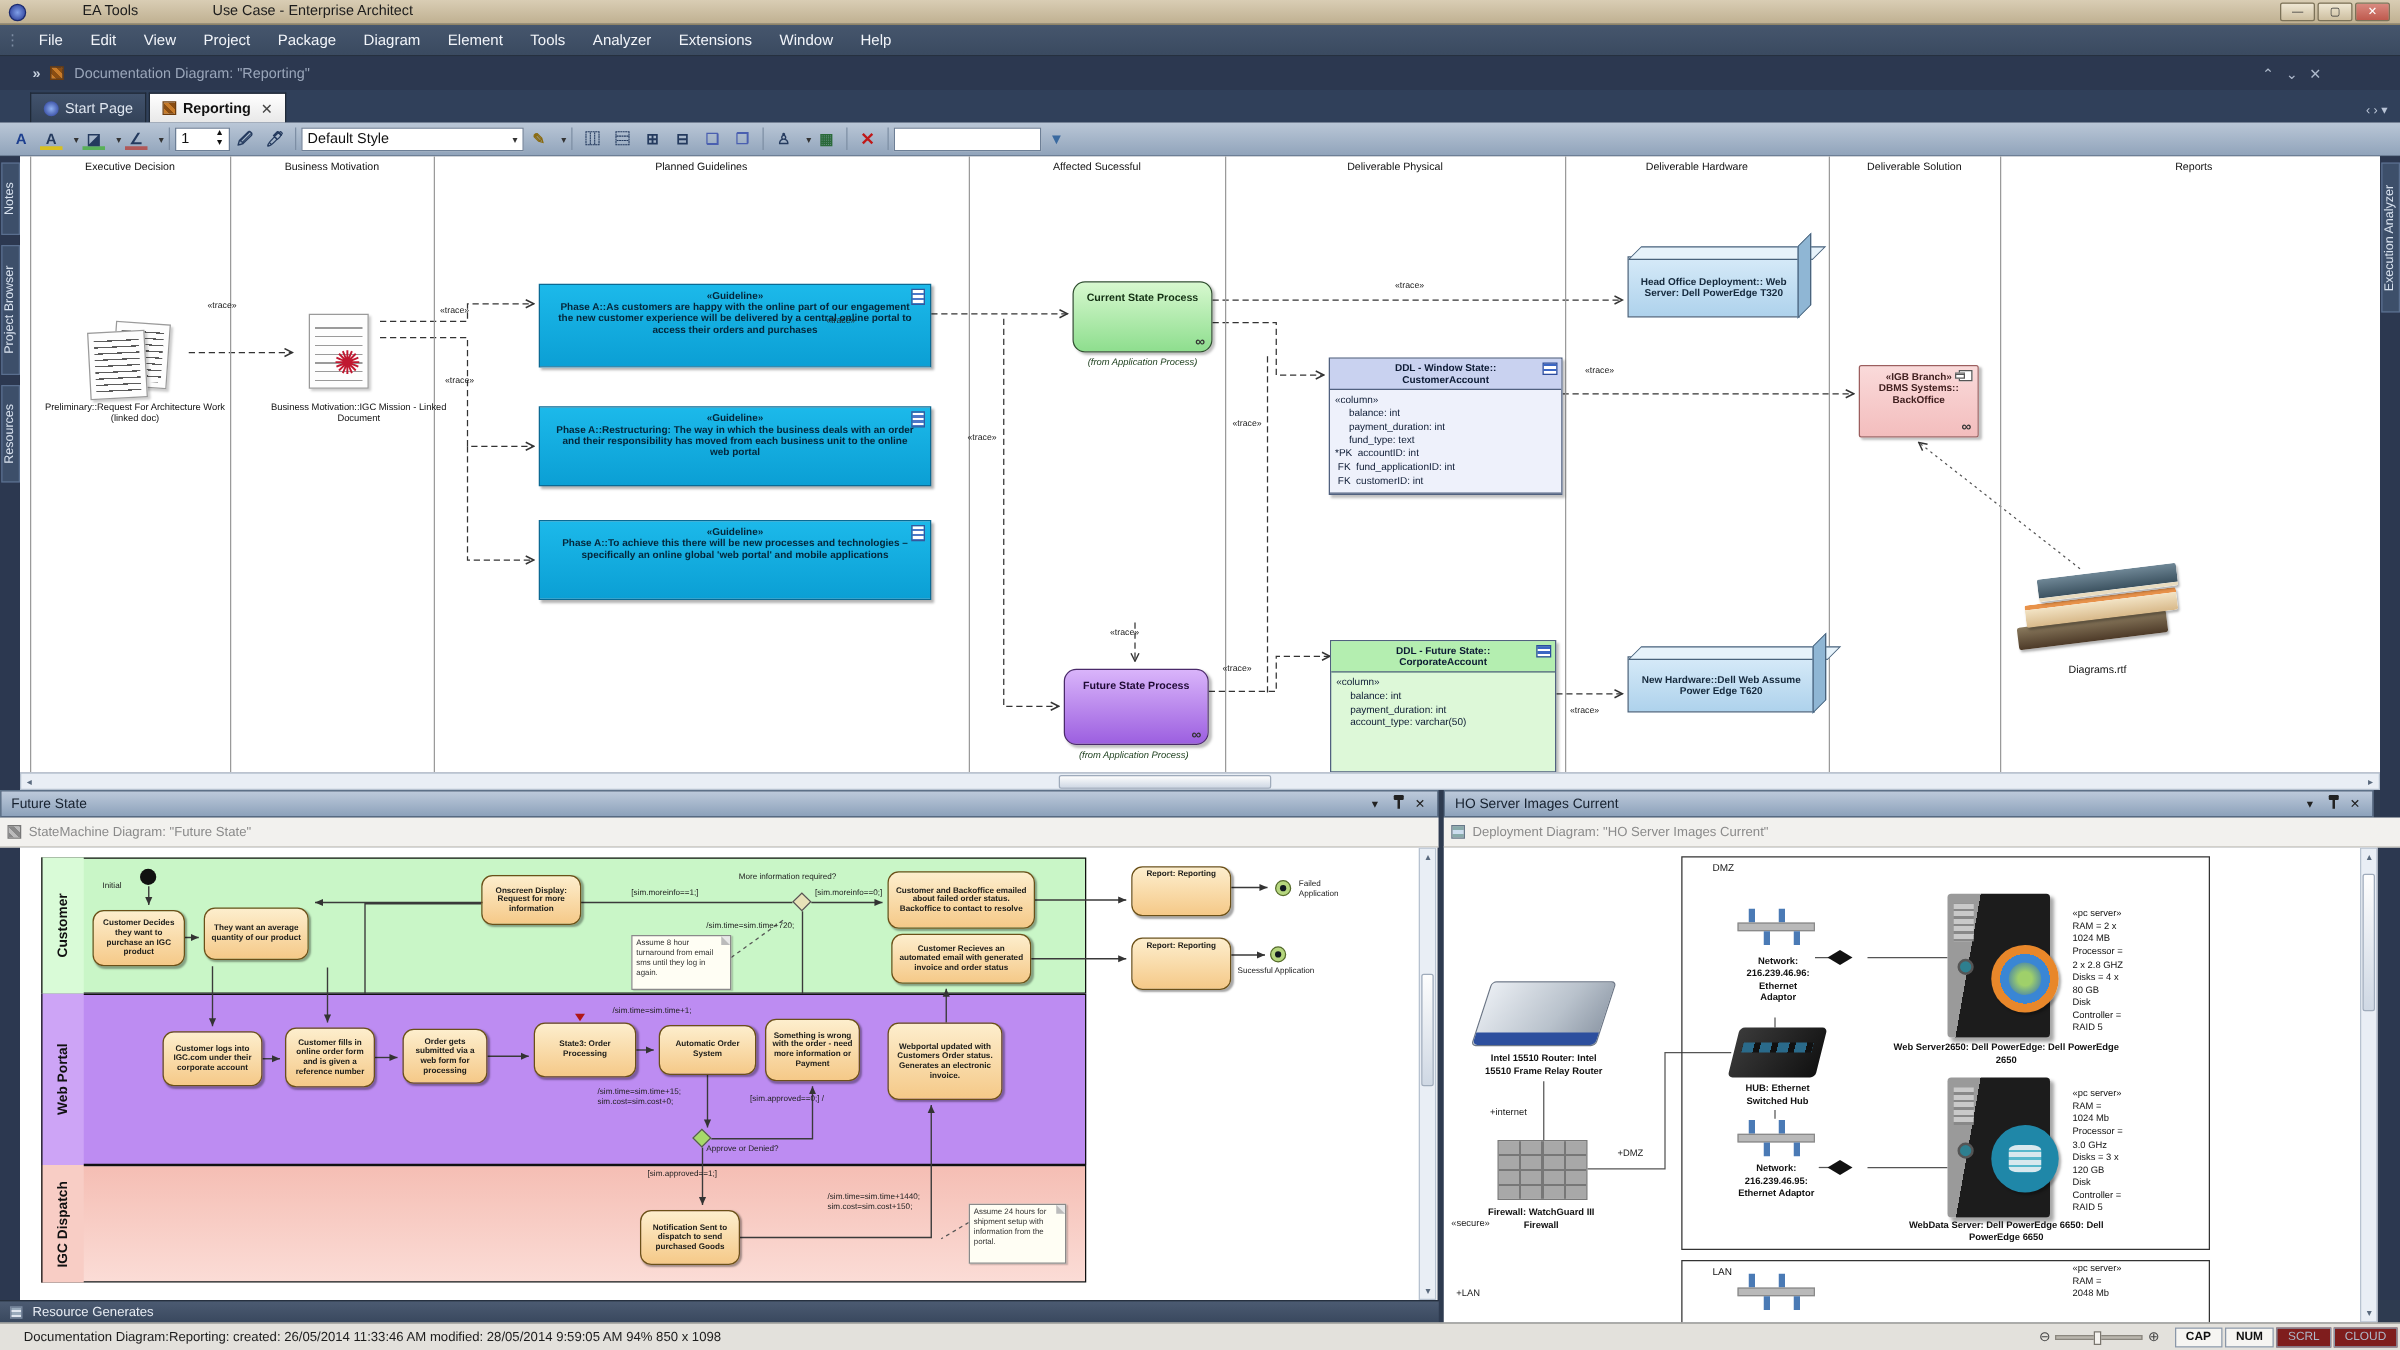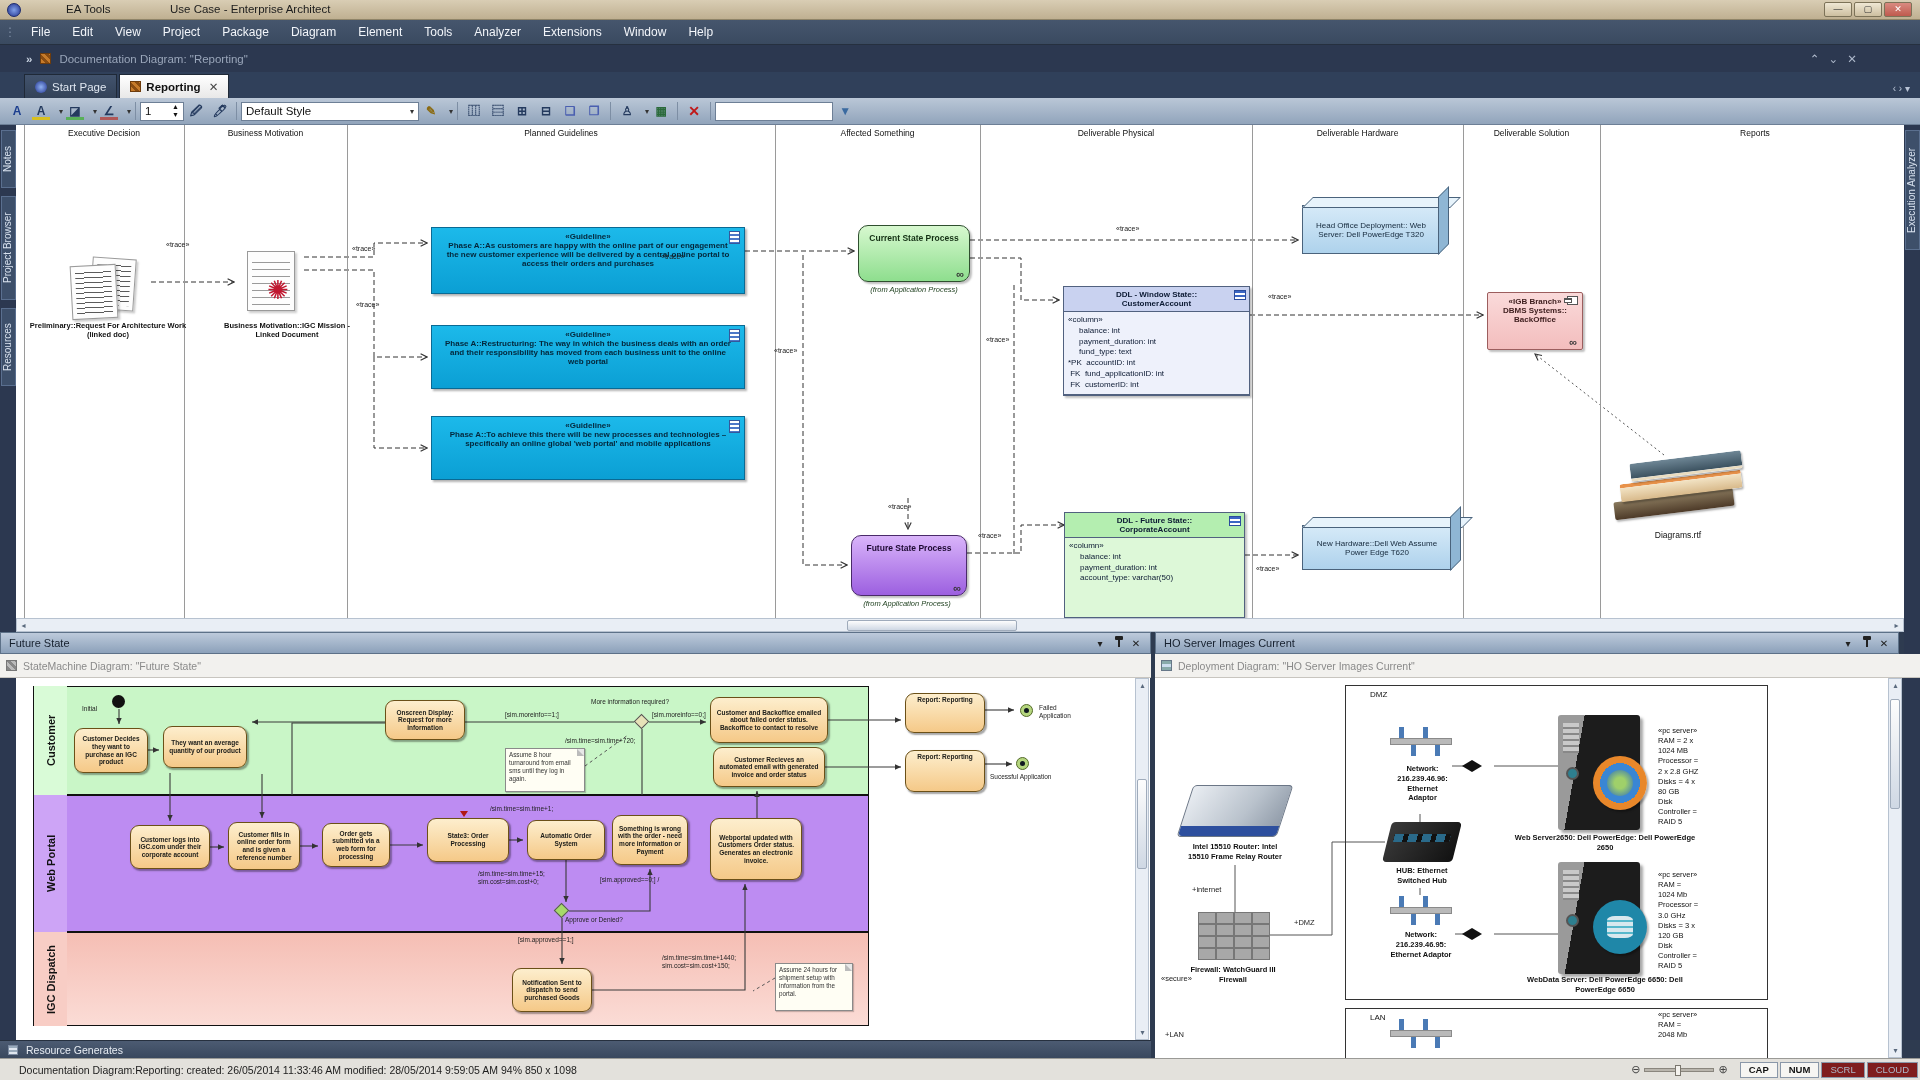--- a/index.html
+++ b/index.html
@@ -31,34 +31,34 @@
   .trace{position:absolute;font-size:7px;color:#222;white-space:nowrap}
   .fromlbl{position:absolute;font-size:7.5px;font-style:italic;color:#1a3c1a;text-align:center}
   .proc{position:absolute;border:1.5px solid #2f4f2f;border-radius:10px;display:flex;align-items:flex-start;justify-content:center;font-size:8.5px;font-weight:bold;color:#143014;text-align:center;padding-top:7px;box-shadow:2px 2px 2px rgba(0,0,0,.25)}
   .chain{position:absolute;right:5px;bottom:2px;font-size:11px;color:#333;line-height:10px}
   .guideline{position:absolute;background:linear-gradient(#1cb9ea,#0b9fd4);border:1px solid #0a6a94;color:#04263a;font-size:8px;font-weight:bold;text-align:center;padding:4px 10px 2px;box-shadow:2px 2px 2px rgba(0,0,0,.3)}
   .doc-ic{position:absolute;right:4px;top:3px;width:11px;height:13px;background:repeating-linear-gradient(#fff 0 2px,#4d78c8 2px 4px);border:1px solid #35589c}
   .cls{position:absolute;border:1px solid #51617f;box-shadow:2px 2px 2px rgba(0,0,0,.25);font-size:8px;color:#0c1a33}
   .cls .hd{font-weight:bold;text-align:center;padding:3px 2px;border-bottom:1px solid #51617f;position:relative}
   .cls .bd{white-space:pre;padding:3px 4px;line-height:1.35}
   .tbl-ic{position:absolute;right:3px;top:3px;width:12px;height:10px;background:repeating-linear-gradient(#3b66c4 0 2px,#fff 2px 4px);border:1px solid #2b4c9c}
-  .node3d{position:absolute;background:linear-gradient(#d6eaf8,#aed2ec);border:1px solid #4a637c;font-size:8px;font-weight:normal;color:#15293c;text-align:center;display:flex;align-items:center;justify-content:center;padding:2px 4px}
+  .node3d{position:absolute;background:linear-gradient(#d6eaf8,#aed2ec);border:1px solid #4a637c;font-size:8px;font-weight:bold;color:#15293c;text-align:center;display:flex;align-items:center;justify-content:center;padding:2px 4px}
   .node3d::before{content:"";position:absolute;left:-1px;top:-9px;width:calc(100% + 10px);height:9px;background:#e7f3fb;border:1px solid #4a637c;transform:skewX(-45deg);transform-origin:bottom left}
   .node3d::after{content:"";position:absolute;right:-10px;top:-9px;width:9px;height:calc(100% + 9px);background:#8fb6d4;border:1px solid #4a637c;transform:skewY(-45deg);transform-origin:bottom left}
   .cmp{position:absolute;background:linear-gradient(#fadada,#f3bdbd);border:1px solid #9c5e5e;border-radius:2px;font-size:8px;font-weight:bold;color:#402020;text-align:center;padding:4px 4px;box-shadow:2px 2px 2px rgba(0,0,0,.25)}
   .cmp-ic{position:absolute;right:4px;top:3px;width:11px;height:9px;border:1px solid #555;background:#fff}
   .cmp-ic::before,.cmp-ic::after{content:"";position:absolute;left:-4px;width:6px;height:2px;background:#fff;border:1px solid #555}
   .cmp-ic::before{top:1px}.cmp-ic::after{bottom:1px}
   
   .paper{position:absolute;background:#fdfdfd;border:1px solid #9a9a9a;box-shadow:2px 2px 2px rgba(0,0,0,.2)}
   .paper .tx{position:absolute;inset:4px;background:repeating-linear-gradient(#fdfdfd 0 2px,#5a5a5a 2px 3px,#fdfdfd 3px 5px)}
   .cert-seal{position:absolute;color:#c01830;font-size:26px;line-height:20px}
   .books{position:absolute}
   .book{position:absolute;border-radius:2px;transform:rotate(-7deg);box-shadow:1px 2px 2px rgba(0,0,0,.3)}
-  .dlabel{position:absolute;font-size:7.5px;font-weight:bold;color:#111;text-align:center}
+  .dlabel{position:absolute;font-size:7.5px;font-weight:normal;color:#111;text-align:center}
   
   .phdr{position:absolute;height:22px;background:linear-gradient(#bdcadb,#8ca1ba);border:1px solid #5d7188;display:flex;align-items:center;font-size:11px;color:#16202e;padding:0 8px}
   .phico{margin-left:10px;color:#222;font-size:10px;width:12px;text-align:center}
   .pin{display:inline-block;width:2px;height:7px;background:#222;position:relative;margin-left:12px}
   .pin::before{content:"";position:absolute;top:-4px;left:-3px;width:8px;height:4px;background:#222;border-radius:1px}
   .subbar{position:absolute;height:24px;background:#f2f1ee;border-bottom:1px solid #c8c5bf;display:flex;align-items:center;font-size:10.5px;color:#8a8a8a;padding:0 6px}
   .lane-row{position:absolute;border:1.5px solid #111}
   .lane-cap{position:absolute;writing-mode:vertical-rl;transform:rotate(180deg);font-weight:bold;font-size:11px;color:#111;text-align:center;border-right:1.5px solid #111;display:flex;align-items:center;justify-content:center}
   .act{position:absolute;background:linear-gradient(#fdeecd,#f5c988);border:1px solid #6b5018;border-radius:9px;box-shadow:1.5px 1.5px 1.5px rgba(0,0,0,.35);font-size:6.5px;font-weight:bold;line-height:1.18;color:#20201c;text-align:center;display:flex;align-items:center;justify-content:center;padding:2px 3px}
   .tiny{position:absolute;font-size:6.5px;color:#222;white-space:pre;line-height:1.25}
@@ -228,21 +228,21 @@
   <div class="lane-line" style="left:168px"></div>
   <div class="lane-line" style="left:331px"></div>
   <div class="lane-line" style="left:759px"></div>
   <div class="lane-line" style="left:964px"></div>
   <div class="lane-line" style="left:1236px"></div>
   <div class="lane-line" style="left:1447px"></div>
   <div class="lane-line" style="left:1584px"></div>
   <div class="lane-hdr" style="left:18px;width:140px">Executive Decision</div>
   <div class="lane-hdr" style="left:178px;width:143px">Business Motivation</div>
   <div class="lane-hdr" style="left:341px;width:408px">Planned Guidelines</div>
-  <div class="lane-hdr" style="left:769px;width:185px">Affected Something</div>
+  <div class="lane-hdr" style="left:769px;width:185px">Affected Sucessful</div>
   <div class="lane-hdr" style="left:974px;width:252px">Deliverable Physical</div>
   <div class="lane-hdr" style="left:1246px;width:191px">Deliverable Hardware</div>
   <div class="lane-hdr" style="left:1457px;width:117px">Deliverable Solution</div>
   <div class="lane-hdr" style="left:1594px;width:290px">Reports</div>
 
 
   <div>
     <div class="paper" style="left:75px;top:133px;width:44px;height:52px;transform:rotate(4deg)">
         <div class="tx"></div>
       </div>

